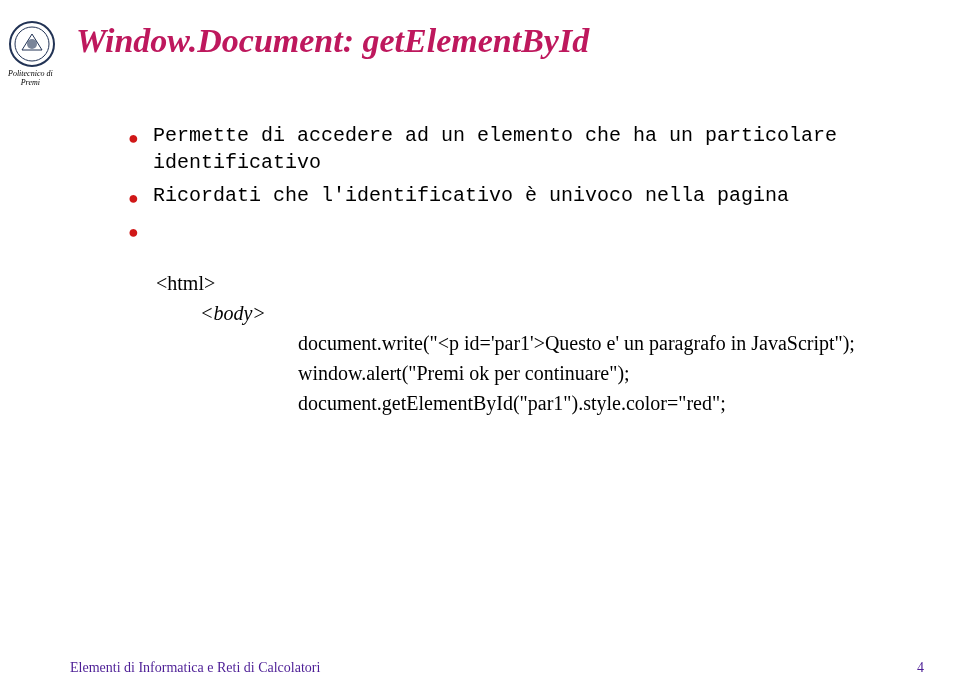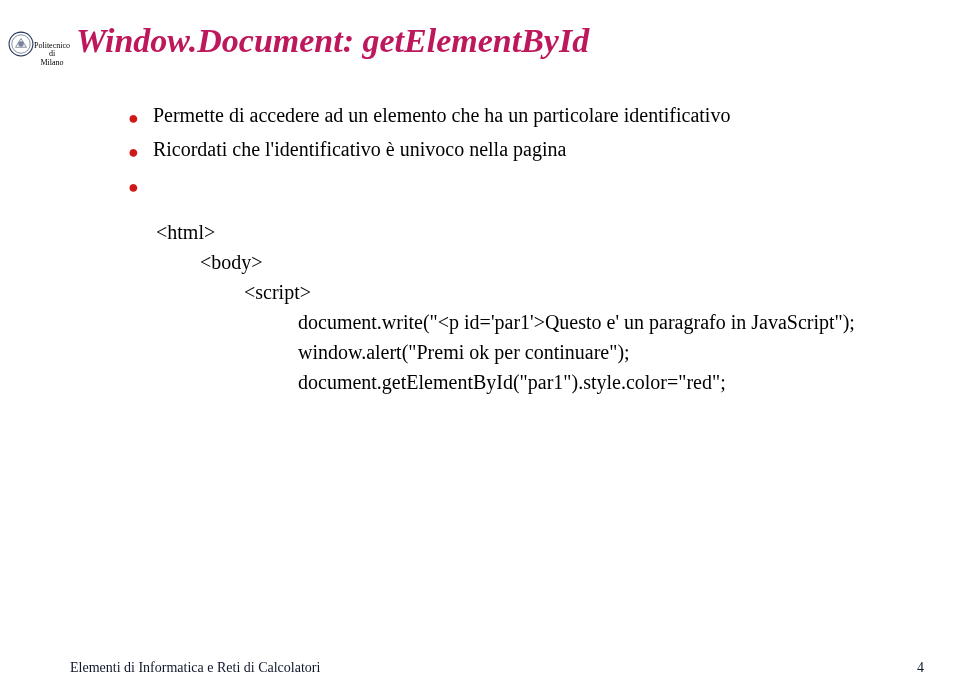--- a/index.html
+++ b/index.html
@@ -12,21 +12,23 @@
     overflow: hidden;
   }
   .header-row {
     display: flex;
     align-items: flex-start;
     padding: 20px 0 0 8px;
   }
   .logo-col {
     width: 62px;
     display: flex;
-    align-items: flex-end;
+    flex-direction: column;
+    align-items: flex-start;
+    font-style: italic;
   }
   .logo {
     width: 48px;
     height: 48px;
   }
   .uni-label {
     font-size: 8px;
     line-height: 1.1;
     color: #000;
     text-align: center;
@@ -55,56 +57,57 @@
   }
   .bullet {
     color: #d01818;
     font-size: 18px;
     margin-right: 14px;
     margin-top: 4px;
     flex-shrink: 0;
   }
   .bullet-text {
     max-width: 760px;
+    font-family: Liberation Mono, monospace;
   }
   .code-block {
-    margin-top: 18px;
+    margin-top: 24px;
     margin-left: 28px;
     font-family: Georgia, serif;
     font-size: 20px;
     line-height: 1.5;
   }
-  .indent1 { padding-left: 44px; }
+  .indent1 { padding-left: 44px; font-style: italic; }
   .indent2 { padding-left: 88px; }
   .indent3 { padding-left: 142px; }
   .footer {
     position: absolute;
     bottom: 16px;
     left: 70px;
     right: 36px;
     display: flex;
     justify-content: space-between;
     font-size: 14px;
-    color: #0f172a;
+    color: #4c1d95;
   }
 </style>
 </head>
 <body>
 
 <div class="header-row">
   <div class="logo-col">
     <svg class="logo" viewBox="0 0 48 48">
       <circle cx="24" cy="24" r="22" fill="none" stroke="#223355" stroke-width="2"></circle>
       <circle cx="24" cy="24" r="17" fill="none" stroke="#223355" stroke-width="1"></circle>
       <path d="M 14 30 L 24 14 L 34 30 Z" fill="none" stroke="#223355" stroke-width="1"></path>
       <circle cx="24" cy="24" r="5" fill="#223355" opacity="0.6"></circle>
     </svg>
     <div class="uni-label">
       <span>Politecnico di</span><br>
-      <span>Milano</span>
+      <span>Premi</span>
     </div>
   </div>
   <h1 class="title">Window.Document: getElementById</h1>
 </div>
 
 <div class="content">
   <div class="bullet-row">
     <span class="bullet">●</span>
     <span class="bullet-text">Permette di accedere ad un elemento che ha un particolare identificativo</span>
   </div>
@@ -112,21 +115,20 @@
     <span class="bullet">●</span>
     <span class="bullet-text">Ricordati che l'identificativo è univoco nella pagina</span>
   </div>
   <div class="bullet-row">
     <span class="bullet">●</span>
   </div>
 
   <div class="code-block">
     <div>&lt;html&gt;</div>
     <div class="indent1">&lt;body&gt;</div>
-    <div class="indent2">&lt;script&gt;</div>
     <div class="indent3">document.write("&lt;p id='par1'&gt;Questo e' un paragrafo in JavaScript");</div>
     <div class="indent3">window.alert("Premi ok per  continuare");</div>
     <div class="indent3">document.getElementById("par1").style.color="red";</div>
   </div>
 </div>
 
 <div class="footer">
   <span>Elementi di Informatica e Reti di Calcolatori</span>
   <span>4</span>
 </div>

